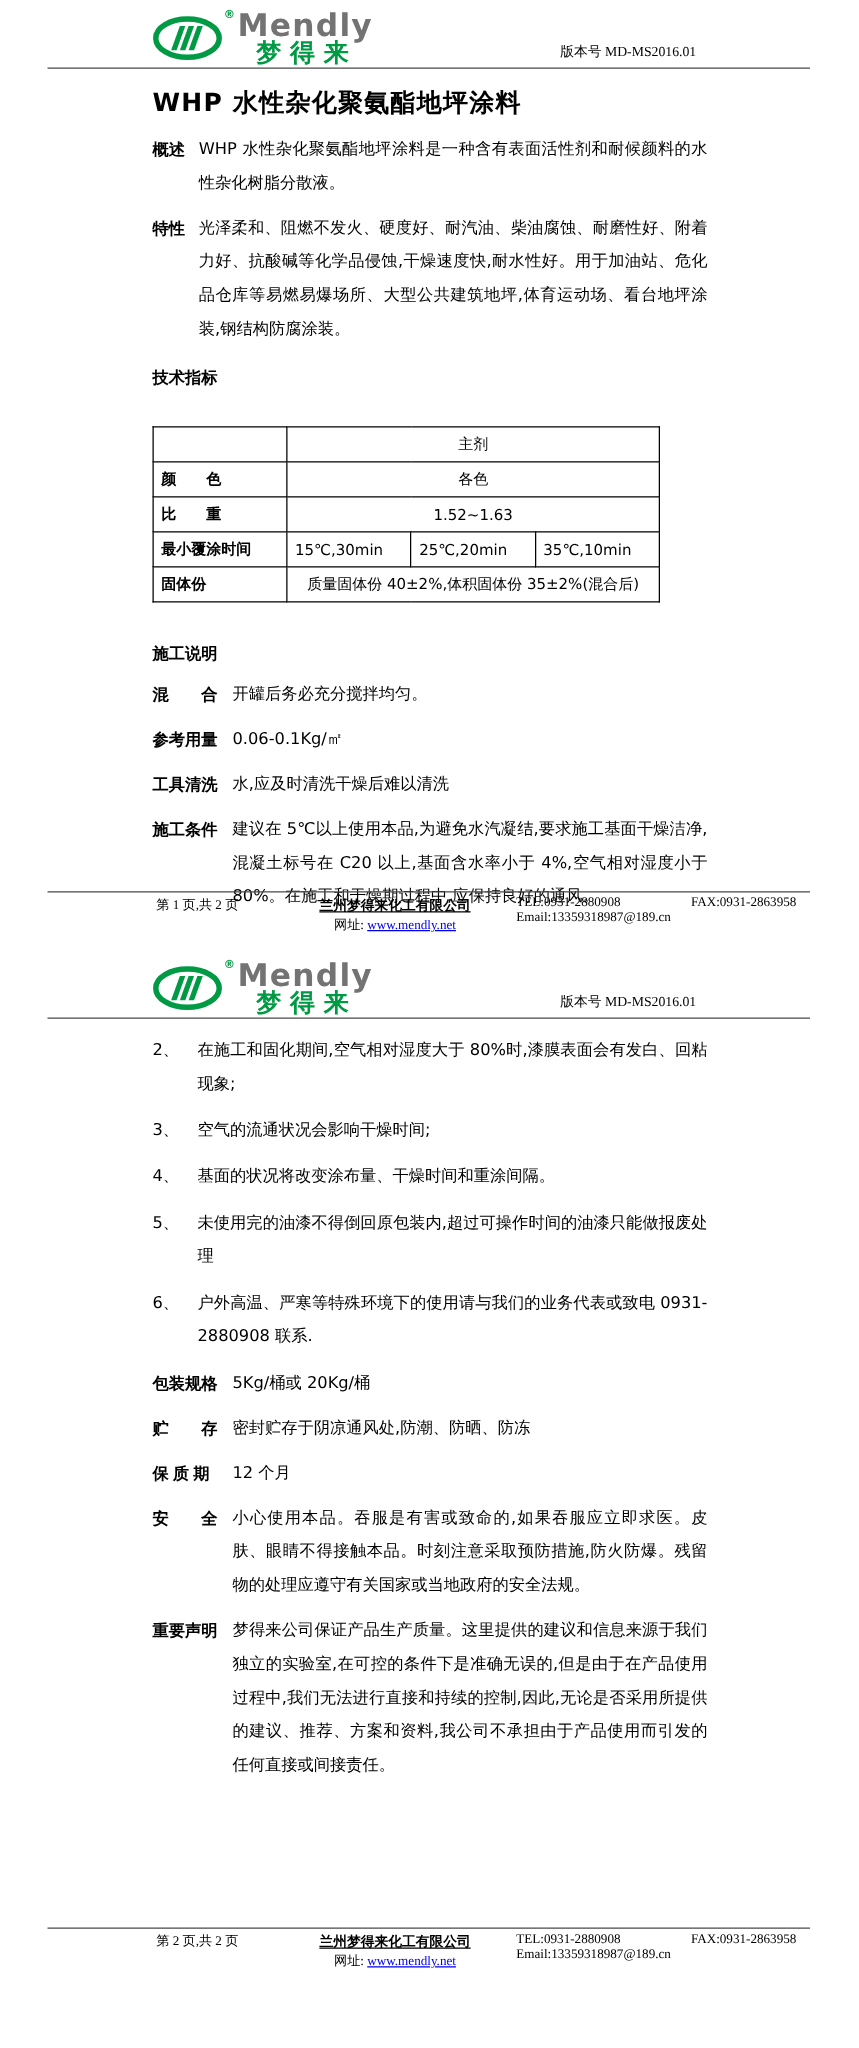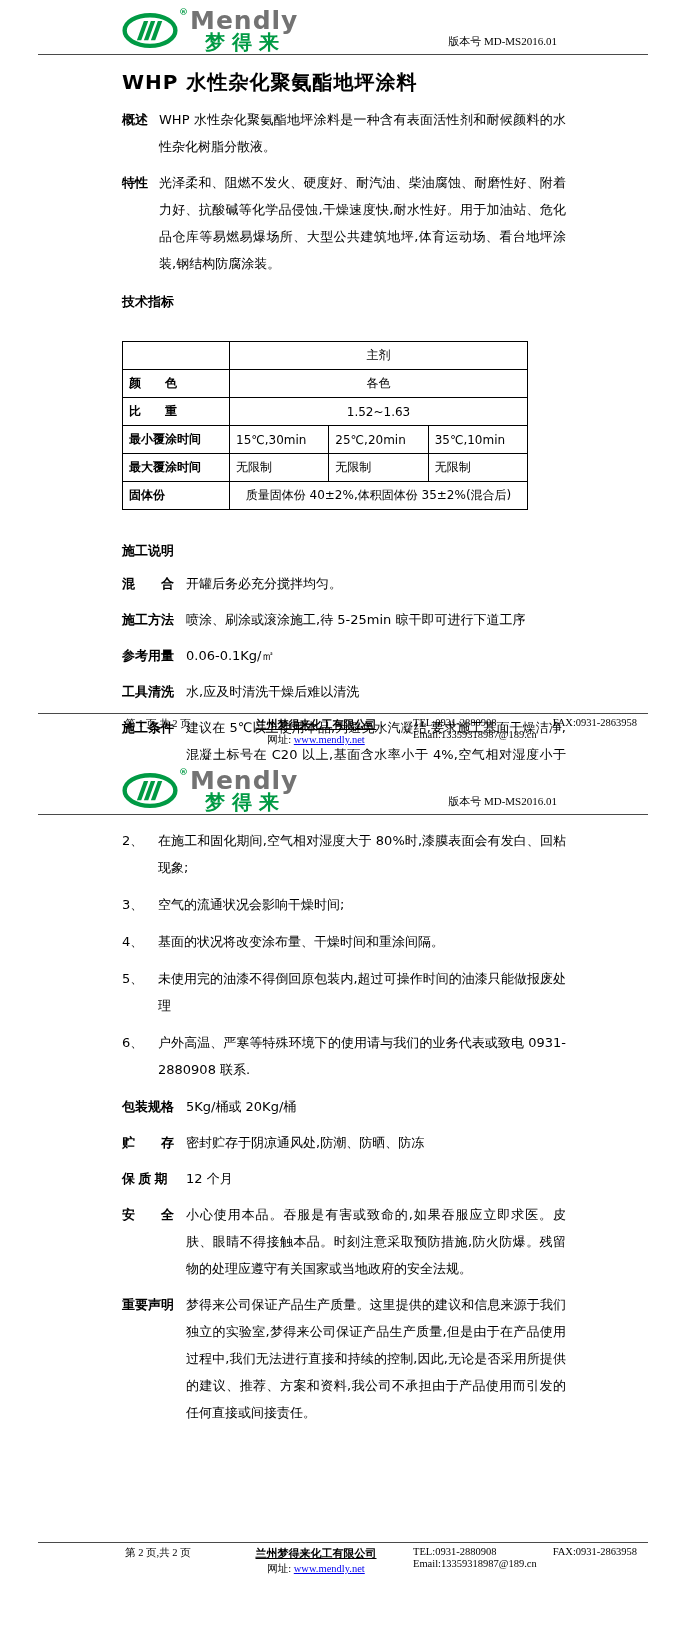--- a/index.html
+++ b/index.html
@@ -123,41 +123,31 @@
         <td class="c1">比　　重</td>
         <td colspan="3" class="center">1.52~1.63</td>
       </tr>
       <tr>
         <td class="c1">最小覆涂时间</td>
         <td>15℃,30min</td>
         <td>25℃,20min</td>
         <td>35℃,10min</td>
       </tr>
       <tr>
-        <td class="c1">最大覆涂时间</td>
-        <td>无限制</td>
-        <td>无限制</td>
-        <td>无限制</td>
-      </tr>
-      <tr>
         <td class="c1">固体份</td>
         <td colspan="3" class="center">质量固体份 40±2%,体积固体份 35±2%(混合后)</td>
       </tr>
     </tbody>
       </table>
 
     <div class="sec-heading sp32">施工说明</div>
 
     <div class="row">
       <div class="label label-lg">混　　合</div>
       <div class="text">开罐后务必充分搅拌均匀。</div>
-    </div>
-    <div class="row">
-      <div class="label label-lg">施工方法</div>
-      <div class="text">喷涂、刷涂或滚涂施工,待 5-25min 晾干即可进行下道工序</div>
     </div>
     <div class="row">
       <div class="label label-lg">参考用量</div>
       <div class="text">0.06-0.1Kg/㎡</div>
     </div>
     <div class="row">
       <div class="label label-lg">工具清洗</div>
       <div class="text">水,应及时清洗干燥后难以清洗</div>
     </div>
     <div class="row">
@@ -239,21 +229,21 @@
     <div class="row">
       <div class="label label-lg">保 质 期</div>
       <div class="text">12 个月</div>
     </div>
     <div class="row">
       <div class="label label-lg">安　　全</div>
       <div class="text">小心使用本品。吞服是有害或致命的,如果吞服应立即求医。皮肤、眼睛不得接触本品。时刻注意采取预防措施,防火防爆。残留物的处理应遵守有关国家或当地政府的安全法规。</div>
     </div>
     <div class="row">
       <div class="label label-lg">重要声明</div>
-      <div class="text">梦得来公司保证产品生产质量。这里提供的建议和信息来源于我们独立的实验室,梦得来公司保证产品生产质量,但是由于在产品使用过程中,我们无法进行直接和持续的控制,因此,无论是否采用所提供的建议、推荐、方案和资料,我公司不承担由于产品使用而引发的任何直接或间接责任。</div>
+      <div class="text">梦得来公司保证产品生产质量。这里提供的建议和信息来源于我们独立的实验室,在可控的条件下是准确无误的,但是由于在产品使用过程中,我们无法进行直接和持续的控制,因此,无论是否采用所提供的建议、推荐、方案和资料,我公司不承担由于产品使用而引发的任何直接或间接责任。</div>
     </div>
   </div>
 
   <div class="footer footer-2">
     <div class="f-rule"></div>
     <div class="f-cols">
       <div class="f-page">第 2 页,共 2 页</div>
       <div class="f-center">
         <div class="f-company">兰州梦得来化工有限公司</div>
         <div class="f-web"><span>网址:</span> <a href="#">www.mendly.net</a></div>

